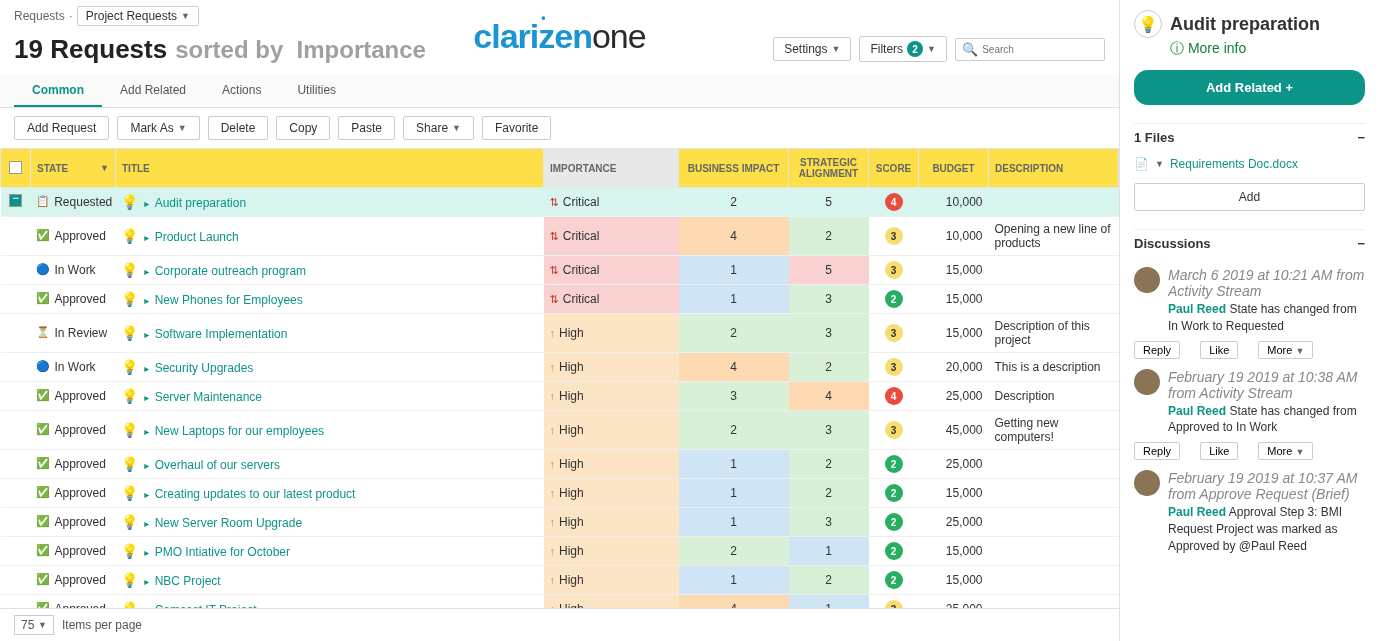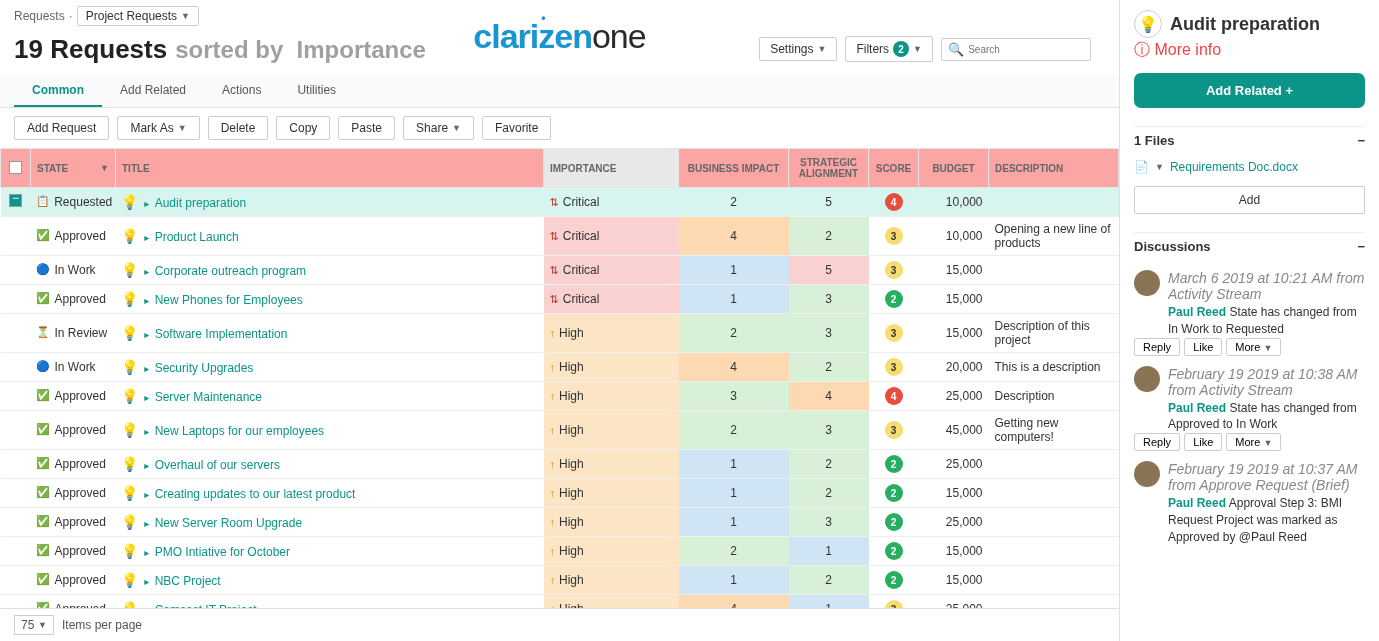--- a/index.html
+++ b/index.html
@@ -8,21 +8,21 @@
 .right-pane { width: 260px; border-left: 1px solid #e0e0e0; display: flex; flex-direction: column; overflow-y: auto; padding: 10px 14px; }
 
 
 .topbar { display: flex; align-items: center; padding: 6px 14px 0 14px; position: relative; }
 .breadcrumb { font-size: 12px; color: #666; display: flex; align-items: center; gap: 4px; }
 .breadcrumb .dd { border: 1px solid #ccc; padding: 2px 8px; border-radius: 2px; display: flex; align-items: center; gap: 4px; color: #333; }
 .logo-wrap { position: absolute; left: 50%; transform: translateX(-50%); top: 17px; }
 .logo { font-size: 34px; font-weight: 700; letter-spacing: -1px; }
 .logo .blue { color: #1b94d2; }
 .logo .dark { color: #2a2a2a; font-weight: 300; }
-.top-controls { position: absolute; right: 28px; top: 36px; display: flex; gap: 8px; align-items: center; justify-content: flex-end; }
+.top-controls { position: absolute; right: 14px; top: 36px; display: flex; gap: 8px; align-items: center; justify-content: flex-end; }
 .ctrl-btn { border: 1px solid #ccc; background: #fff; padding: 4px 10px; border-radius: 2px; font-size: 12px; display: flex; align-items: center; gap: 4px; }
 .badge-circle { background: #0d9488; color: #fff; border-radius: 50%; width: 16px; height: 16px; display: inline-flex; align-items: center; justify-content: center; font-size: 10px; font-weight: bold; }
 .search-box { border: 1px solid #ccc; border-radius: 2px; padding: 3px 6px; display: flex; align-items: center; gap: 4px; width: 150px; }
 .search-box input { border: none; outline: none; font-size: 10px; width: 100%; }
 
 
 .title-row { padding: 8px 14px 10px 14px; display: flex; align-items: baseline; gap: 8px; }
 .title-row .count { font-size: 26px; font-weight: 700; color: #222; }
 .title-row .sub { font-size: 24px; font-weight: 600; color: #a0a0a0; }
 
@@ -31,21 +31,21 @@
 .tab { padding: 8px 18px; font-size: 12px; color: #555; cursor: pointer; }
 .tab.active { color: #0d9488; border-bottom: 2px solid #0d9488; font-weight: 600; }
 
 
 .actions { display: flex; gap: 8px; padding: 8px 14px; }
 .act-btn { border: 1px solid #ccc; background: #fff; padding: 4px 12px; border-radius: 2px; font-size: 12px; display: flex; align-items: center; gap: 4px; }
 
 
 .table-wrap { flex: 1; overflow: auto; }
 table { border-collapse: collapse; width: 100%; table-layout: fixed; }
-th { background: #fca5a5; border: 1px solid #e5e5e5; text-align: left; font-size: 10px; font-weight: 600; color: #666; padding: 8px 6px; text-transform: uppercase; }
+th { background: #fde047; border: 1px solid #e5e5e5; text-align: left; font-size: 10px; font-weight: 600; color: #666; padding: 8px 6px; text-transform: uppercase; }
 th.sorted { background: #e8e8e8; }
 td { border-bottom: 1px solid #eee; padding: 5px 6px; font-size: 12px; vertical-align: middle; }
 tr.selected td { background: #d7f5ee !important; }
 .col-chk { width: 30px; text-align: center; }
 .col-state { width: 85px; }
 .col-title { width: auto; }
 .col-imp { width: 135px; }
 .col-biz { width: 110px; text-align: center; }
 .col-str { width: 80px; text-align: center; }
 .col-score { width: 50px; text-align: center; }
@@ -67,32 +67,32 @@
 
 .score-badge { display: inline-flex; width: 18px; height: 18px; border-radius: 50%; align-items: center; justify-content: center; font-size: 10px; font-weight: bold; color: #fff; }
 .sb-red { background: #e74c3c; }
 .sb-yellow { background: #f7dc6f; color: #333; }
 .sb-green { background: #27ae60; }
 
 
 .rp-header { display: flex; align-items: center; gap: 8px; }
 .rp-bulb { width: 28px; height: 28px; border: 1px solid #ccc; border-radius: 50%; display: flex; align-items: center; justify-content: center; color: #9acd32; font-size: 16px; }
 .rp-title { font-size: 18px; font-weight: 600; color: #333; }
-.rp-more { color: #ef4444; font-size: 16px; margin-top: 2px; }
-.rp-add-btn { background: #0d9488; color: #fff; border: none; padding: 10px 0; width: 100%; margin: 12px 0; border-radius: 7px; font-size: 13px; font-weight: 600; text-align: center; }
+.rp-more { color: #15803d; font-size: 14px; margin-left: 36px; margin-top: 2px; }
+.rp-add-btn { background: #0d9488; color: #fff; border: none; padding: 10px 0; width: 100%; margin: 12px 0; border-radius: 14px; font-size: 13px; font-weight: 600; text-align: center; }
 .rp-section-head { display: flex; justify-content: space-between; align-items: center; font-weight: 700; font-size: 13px; padding: 6px 0; border-top: 1px solid #eee; margin-top: 6px; }
 .rp-file { display: flex; align-items: center; gap: 6px; padding: 6px 0; color: #0d9488; font-size: 12px; }
 .rp-addfile { border: 1px solid #ccc; text-align: center; padding: 6px 0; font-size: 12px; color: #333; margin: 6px 0 12px 0; border-radius: 2px; }
 
 .disc-item { margin-top: 10px; font-size: 12px; }
 .disc-meta { font-size: 14px; color: #888; font-style: italic; }
 .disc-avatar { width: 26px; height: 26px; border-radius: 50%; background: #8b7355; float: left; margin-right: 8px; }
 .disc-name { color: #0d9488; font-weight: 600; }
 .disc-body { color: #333; margin-top: 2px; line-height: 1.4; }
-.disc-actions { display: flex; gap: 4px; clear: both; }
+.disc-actions { margin-top: 6px; display: flex; gap: 20px; clear: both; }
 .disc-actions button { border: 1px solid #ccc; background: #fff; padding: 2px 8px; font-size: 11px; border-radius: 2px; }
 
 
 .footer { border-top: 1px solid #e0e0e0; padding: 6px 14px; display: flex; align-items: center; gap: 8px; font-size: 12px; color: #555; }
 .page-select { border: 1px solid #ccc; padding: 2px 6px; width: 40px; display: flex; justify-content: space-between; align-items: center; }
 .caret { font-size: 9px; color: #666; }
 .chk { width: 13px; height: 13px; border: 1px solid #999; display: inline-block; background: #fff; }
 .chk.on { background: #0d9488; position: relative; }
 .chk.on::after { content: "−"; color: #fff; position: absolute; top: -4px; left: 2px; font-size: 12px; }
 .state-icon { display: inline-block; width: 14px; height: 14px; font-size: 11px; }

